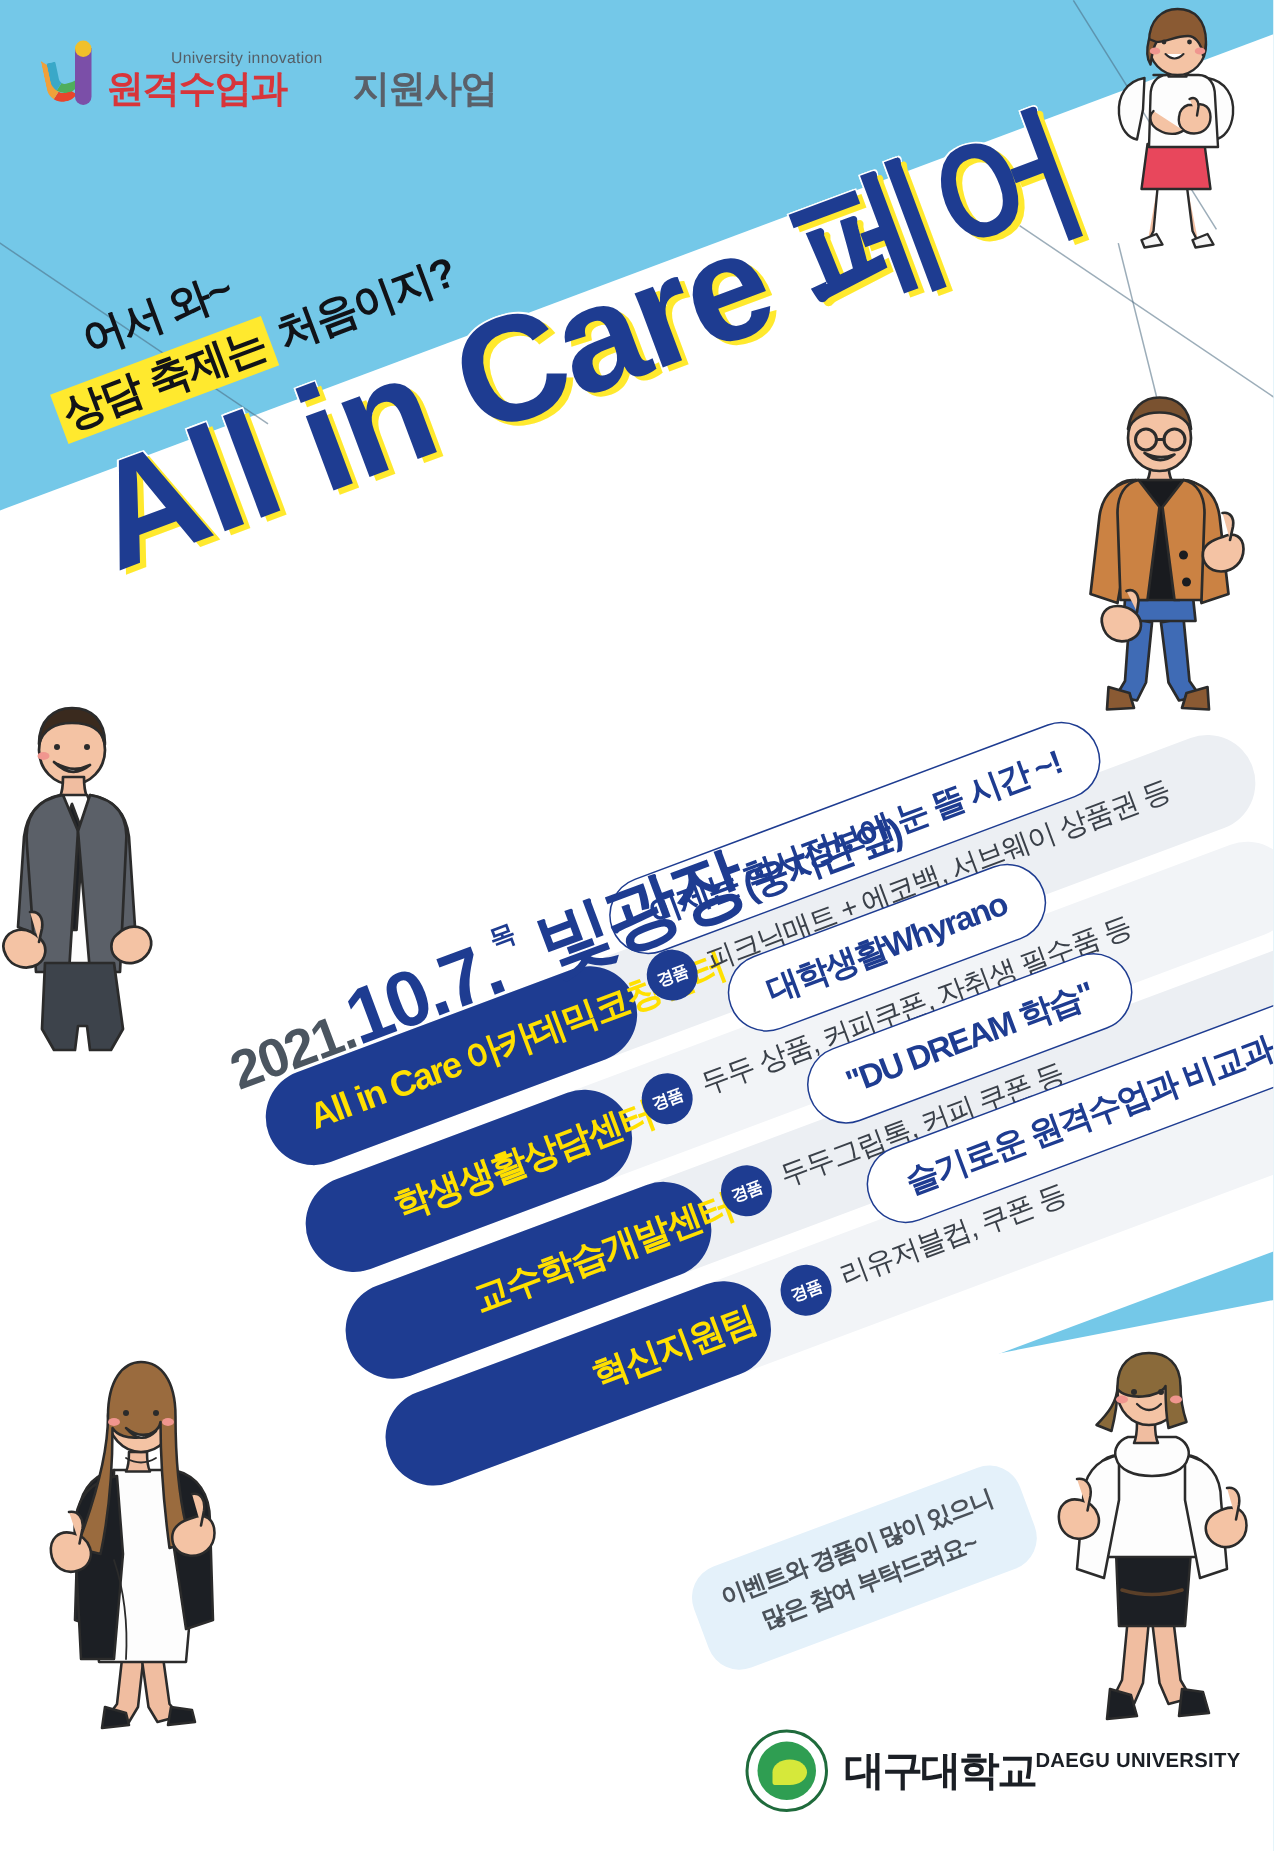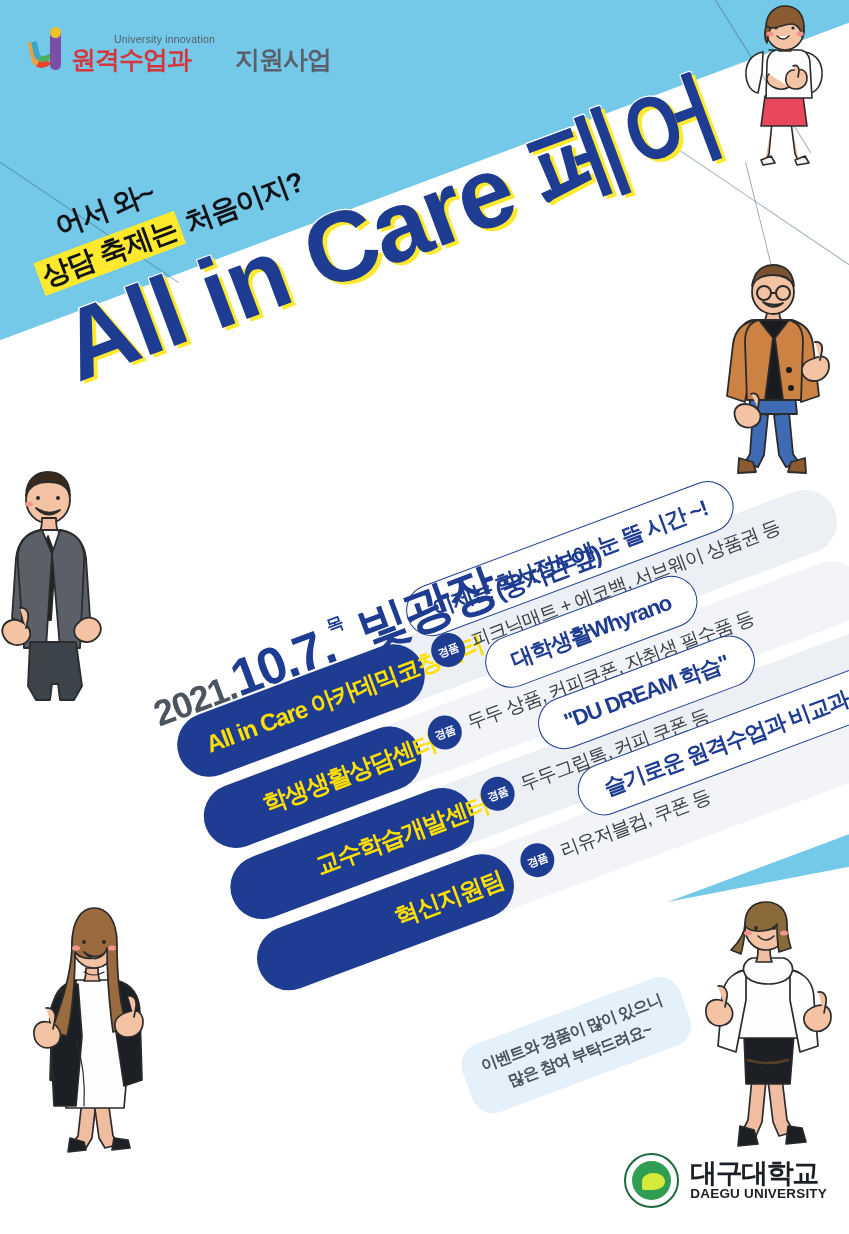--- a/index.html
+++ b/index.html
@@ -209,21 +209,21 @@
   }
   .du-emblem::before{
     content:""; position:absolute; inset:6px;
     border-radius:50%; background:#2f9e52;
   }
   .du-emblem::after{
     content:""; position:absolute; left:16px; top:18px;
     width:23px; height:17px; border-radius:50% 50% 50% 10%;
     background:#d6e83a;
   }
-  .du-txt{ display:flex; flex-direction:column; line-height:1.03; }
+  .du-txt{ display:flex; flex-direction:row; line-height:1.03; }
   .du-kr{ font-size:27px; font-weight:900; color:#1b1f25; letter-spacing:-1.5px; }
   .du-en{ font-size:13.5px; font-weight:800; color:#1b1f25; letter-spacing:.2px; }
 
   
   .char{ position:absolute; z-index:13; }
   #char-tr{ right:4px; top:4px; width:120px; height:165px; }
   #char-right{ right:2px; top:262px; width:132px; height:215px; }
   #char-left{ left:0px; top:470px; width:138px; height:235px; }
   #char-bl{ left:22px; top:900px; width:150px; height:265px; }
   #char-br{ right:8px; top:900px; width:145px; height:262px; }

